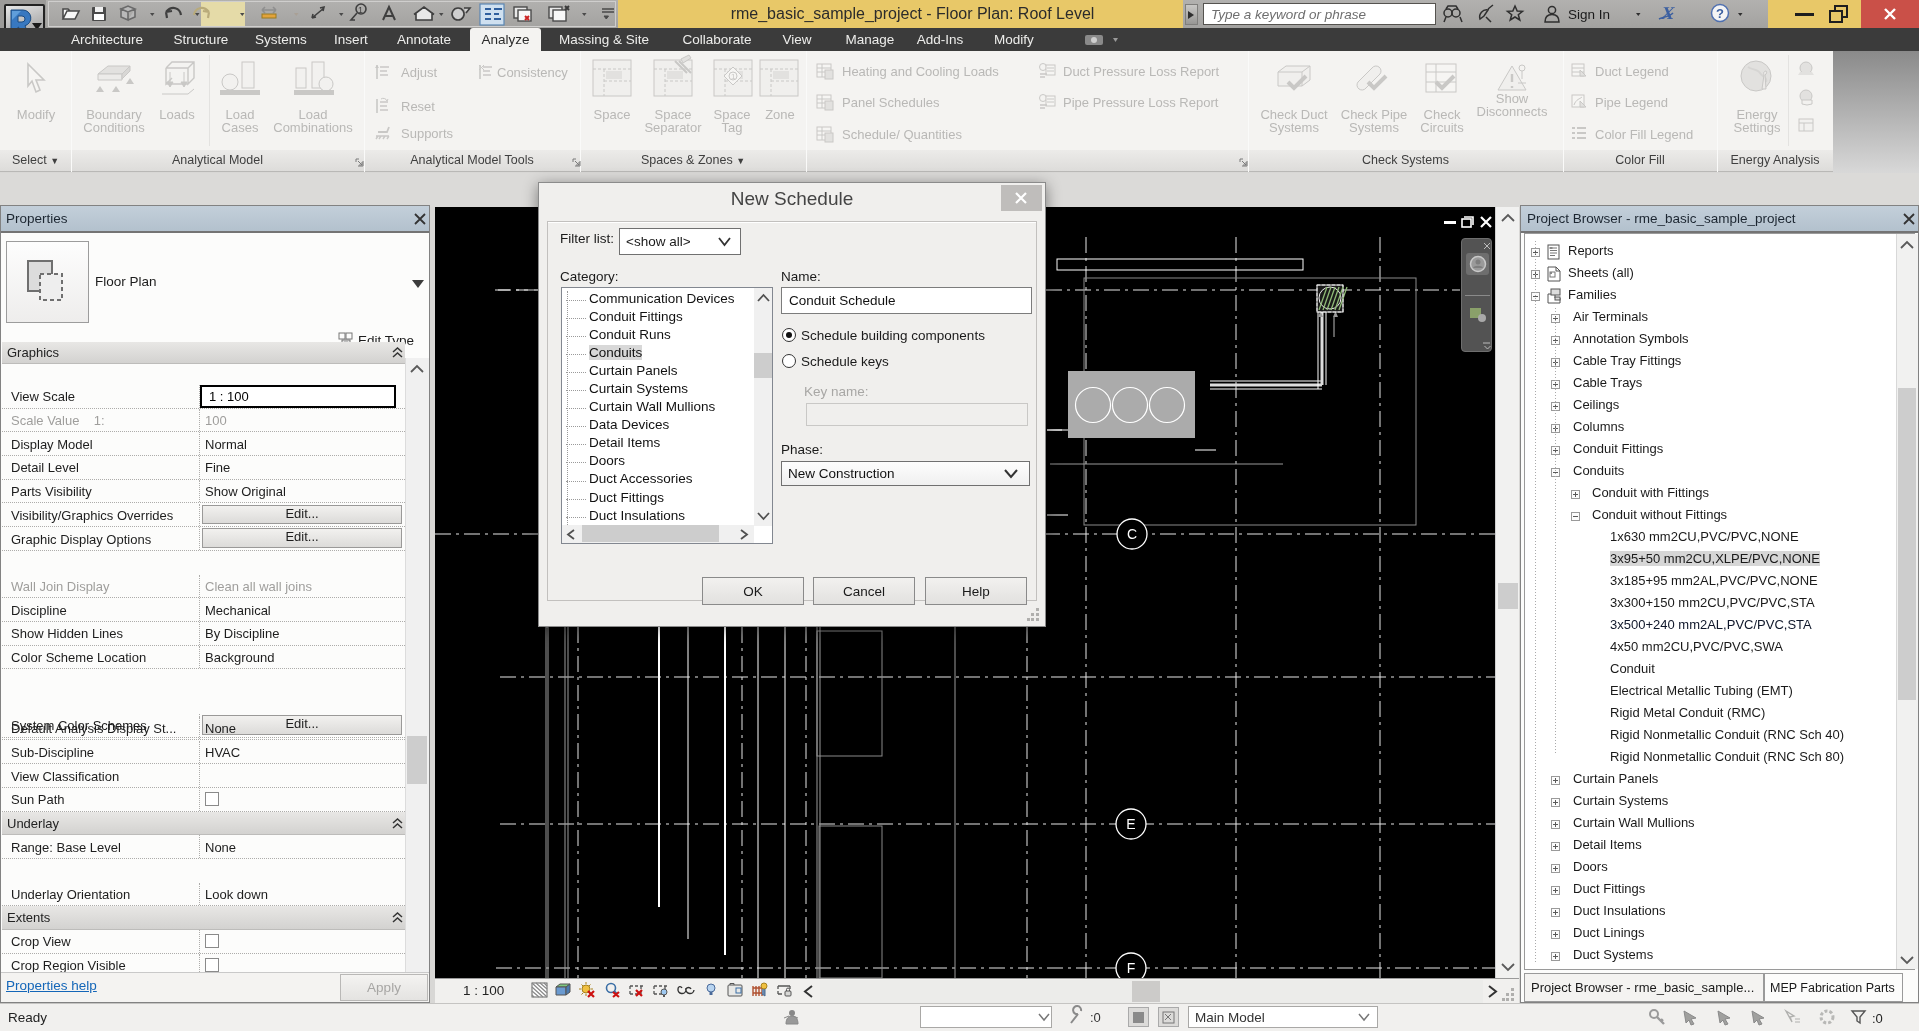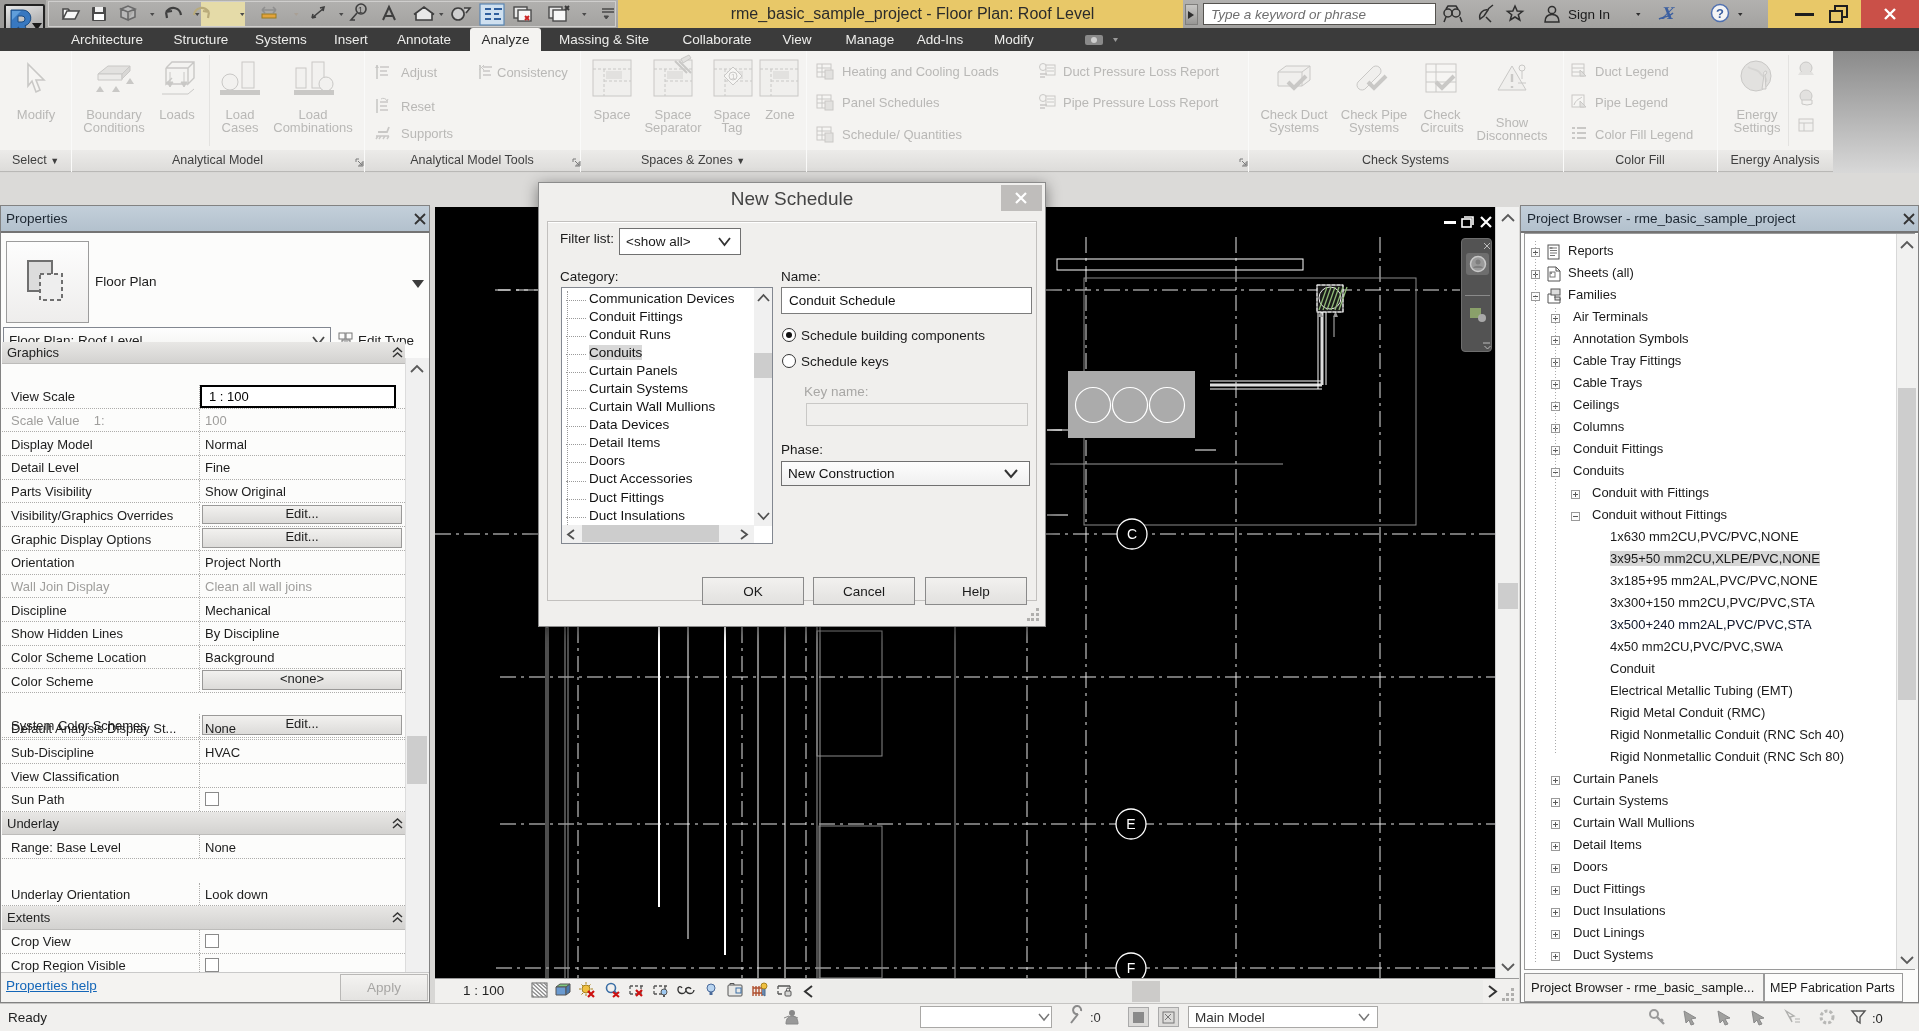--- a/index.html
+++ b/index.html
@@ -290,21 +290,21 @@
   </svg>
 <svg class="abs" style="left:1492px;top:60px;" width="40" height="38" viewBox="0 0 40 38">
     <path d="M20 6 L34 30 H6 Z" fill="#f0efed" stroke="#c9c8c6"></path>
     <path d="M20 14 v8 m0 4 v2" stroke="#c9c8c6" stroke-width="2.4"></path>
     <circle cx="30" cy="8" r="3" fill="none" stroke="#c9c8c6"></circle>
     <path d="M30 11 v8 m-4 4 h8" stroke="#c9c8c6"></path>
   </svg>
 <div class="biglbl" style="left:1258px;top:108px;width:72px;">Check Duct<br>Systems</div>
 <div class="biglbl" style="left:1338px;top:108px;width:72px;">Check Pipe<br>Systems</div>
 <div class="biglbl" style="left:1410px;top:108px;width:64px;">Check<br>Circuits</div>
-<div class="biglbl" style="left:1472px;top:116px;width:80px;">Show<br>Disconnects</div>
+<div class="biglbl" style="left:1472px;top:92px;width:80px;">Show<br>Disconnects</div>
 <svg class="abs" style="left:1570px;top:62px;" width="18" height="18" viewBox="0 0 18 18">
     <rect x="2" y="2" width="12" height="12" fill="#f6f5f3" stroke="#c9c8c6"></rect>
     <path d="M2 6 h12 M2 10 h12" stroke="#c9c8c6"></path>
     <path d="M10 8 l6 6 h-6 z" fill="#e2e1df" stroke="#c9c8c6"></path>
   </svg>
 <div class="rowlbl" style="left:1595px;top:64px;">Duct  Legend</div>
 <svg class="abs" style="left:1570px;top:93px;" width="18" height="18" viewBox="0 0 18 18">
     <rect x="2" y="2" width="12" height="12" fill="#f6f5f3" stroke="#c9c8c6"></rect>
     <path d="M4 12 c2 -6 6 -6 8 -8" stroke="#c9c8c6" fill="none"></path>
     <path d="M10 8 l6 6 h-6 z" fill="#e2e1df" stroke="#c9c8c6"></path>
@@ -341,26 +341,20 @@
       </svg>
     </div>
     <div class="abs" style="left:5px;top:35px;width:83px;height:82px;background:linear-gradient(#fdfdfd,#eeedec);border:1px solid #9c9c9c;">
       <svg class="abs" style="left:20px;top:18px;" width="42" height="46">
         <rect x="1" y="1" width="24" height="30" fill="#dcdcdc" stroke="#6f6f6f" stroke-width="2"></rect>
         <rect x="13" y="14" width="22" height="26" fill="#eeeeee" stroke="#6f6f6f" stroke-width="2" stroke-dasharray="4 3"></rect>
       </svg>
     </div>
     <div class="abs" style="left:94px;top:68px;font-size:13.5px;color:#1d1d1d;">Floor Plan</div>
     <div class="abs" style="left:411px;top:74px;width:0;height:0;border:6px solid transparent;border-top:8px solid #3c3c3c;"></div>
-    <div class="abs" style="left:2px;top:121px;width:328px;height:26px;background:linear-gradient(#fefefe,#f2f1ef);border:1px solid #828790;">
-      <span style="position:absolute;left:5px;top:5px;font-size:13.5px;color:#1d1d1d;">Floor Plan: Roof Level</span>
-      <svg class="abs" style="left:308px;top:8px" width="13" height="10">
-        <path d="M1 1 L6.5 8 L12 1" stroke="#4a4a4a" stroke-width="1.8" fill="none"></path>
-      </svg>
-    </div>
     <svg class="abs" style="left:337px;top:126px;" width="15" height="16">
       <rect x="1" y="1" width="6" height="6" fill="none" stroke="#777"></rect>
       <rect x="8" y="1" width="6" height="6" fill="none" stroke="#777"></rect>
       <rect x="4" y="8" width="8" height="7" fill="#e8e8e8" stroke="#777"></rect>
       <path d="M6 10 h4 M6 12 h4" stroke="#999"></path>
     </svg>
     <div class="abs" style="left:357px;top:127px;font-size:13.5px;color:#1d1d1d;">Edit Type</div>
     <div class="prophdr" style="top:136px;">Graphics<svg class="abs" style="left:390px;top:5px;" width="11" height="12">
         <path d="M1 5 l4.5 -4 4.5 4 M1 10 l4.5 -4 4.5 4" stroke="#333" fill="none" stroke-width="1.5"></path>
       </svg></div>
@@ -394,49 +388,39 @@
     <div class="prow dotb" style="top:297.5px;height:23.7px;">
       <div class="abs dotl" style="left:197px;top:0;bottom:0;width:0;border-left:1px dotted #adacaa;"></div>
       <span class="plab">Visibility/Graphics Overrides</span>
       <div class="pbtn">Edit...</div>
     </div>
     <div class="prow dotb" style="top:321.2px;height:23.7px;">
       <div class="abs dotl" style="left:197px;top:0;bottom:0;width:0;border-left:1px dotted #adacaa;"></div>
       <span class="plab">Graphic Display Options</span>
       <div class="pbtn">Edit...</div>
     </div>
-    <div class="prow dotb" style="top:344.9px;height:23.7px;">
-      <div class="abs dotl" style="left:197px;top:0;bottom:0;width:0;border-left:1px dotted #adacaa;"></div>
-      <span class="plab">Orientation</span>
-      <div class="pval ">Project North</div>
-    </div>
     <div class="prow dotb" style="top:368.6px;height:23.7px;">
       <div class="abs dotl" style="left:197px;top:0;bottom:0;width:0;border-left:1px dotted #adacaa;"></div>
       <span class="plab gray">Wall Join Display</span>
       <div class="pval gray">Clean all wall joins</div>
     </div>
     <div class="prow dotb" style="top:392.3px;height:23.7px;">
       <div class="abs dotl" style="left:197px;top:0;bottom:0;width:0;border-left:1px dotted #adacaa;"></div>
       <span class="plab">Discipline</span>
       <div class="pval ">Mechanical</div>
     </div>
     <div class="prow dotb" style="top:416.0px;height:23.7px;">
       <div class="abs dotl" style="left:197px;top:0;bottom:0;width:0;border-left:1px dotted #adacaa;"></div>
       <span class="plab">Show Hidden Lines</span>
       <div class="pval ">By Discipline</div>
     </div>
     <div class="prow dotb" style="top:439.7px;height:23.7px;">
       <div class="abs dotl" style="left:197px;top:0;bottom:0;width:0;border-left:1px dotted #adacaa;"></div>
       <span class="plab">Color Scheme Location</span>
       <div class="pval ">Background</div>
-    </div>
-    <div class="prow dotb" style="top:463.4px;height:23.7px;">
-      <div class="abs dotl" style="left:197px;top:0;bottom:0;width:0;border-left:1px dotted #adacaa;"></div>
-      <span class="plab">Color Scheme</span>
-      <div class="pbtn">&lt;none&gt;</div>
     </div>
     <div class="prow dotb" style="top:508px;height:23.7px;">
       <div class="abs dotl" style="left:197px;top:0;bottom:0;width:0;border-left:1px dotted #adacaa;"></div>
       <span class="plab">System Color Schemes</span>
       <div class="pbtn">Edit...</div>
     </div>
     <div class="prow dotb" style="top:510.8px;height:23.7px;">
       <div class="abs dotl" style="left:197px;top:0;bottom:0;width:0;border-left:1px dotted #adacaa;"></div>
       <span class="plab">Default Analysis Display St...</span>
       <div class="pval ">None</div>

